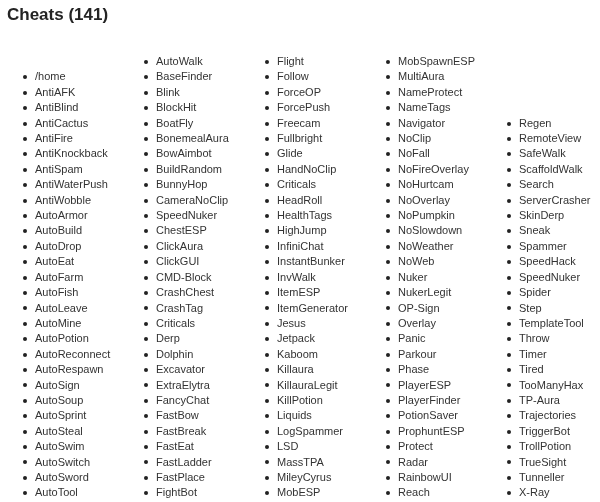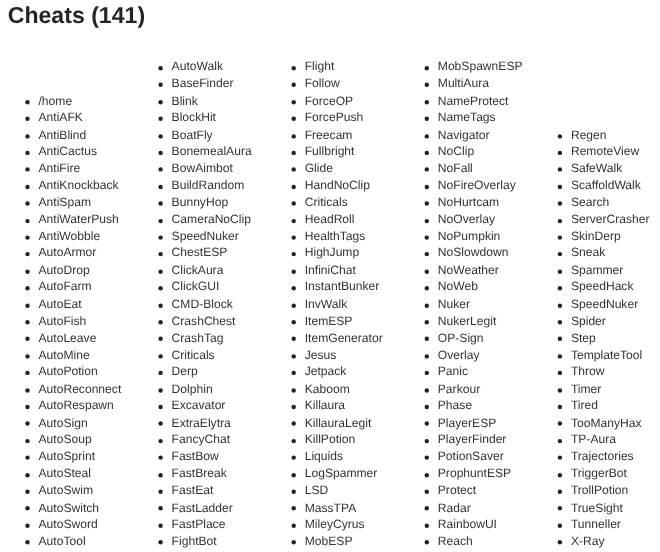--- a/index.html
+++ b/index.html
@@ -14,21 +14,21 @@
   }
   .page {
     width: 600px;
     height: 502px;
     background: #ffffff;
     position: relative;
   }
   h1.page-title {
     margin: 0;
     padding: 5px 0 0 7px;
-    font-size: 21px;
+    font-size: 17px;
     line-height: 20px;
     font-weight: 600;
     color: #242424;
     letter-spacing: 0;
   }
   .columns {
     display: flex;
     flex-direction: row;
     align-items: flex-end;
     padding-left: 23px;
@@ -72,23 +72,24 @@
         <li>/home</li>
         <li>AntiAFK</li>
         <li>AntiBlind</li>
         <li>AntiCactus</li>
         <li>AntiFire</li>
         <li>AntiKnockback</li>
         <li>AntiSpam</li>
         <li>AntiWaterPush</li>
         <li>AntiWobble</li>
         <li>AutoArmor</li>
+        <li>AutoBuild</li>
         <li>AutoDrop</li>
+        <li>AutoEat</li>
         <li>AutoFarm</li>
-        <li>AutoEat</li>
         <li>AutoFish</li>
         <li>AutoLeave</li>
         <li>AutoMine</li>
         <li>AutoPotion</li>
         <li>AutoReconnect</li>
         <li>AutoRespawn</li>
         <li>AutoSign</li>
         <li>AutoSoup</li>
         <li>AutoSprint</li>
         <li>AutoSteal</li>

